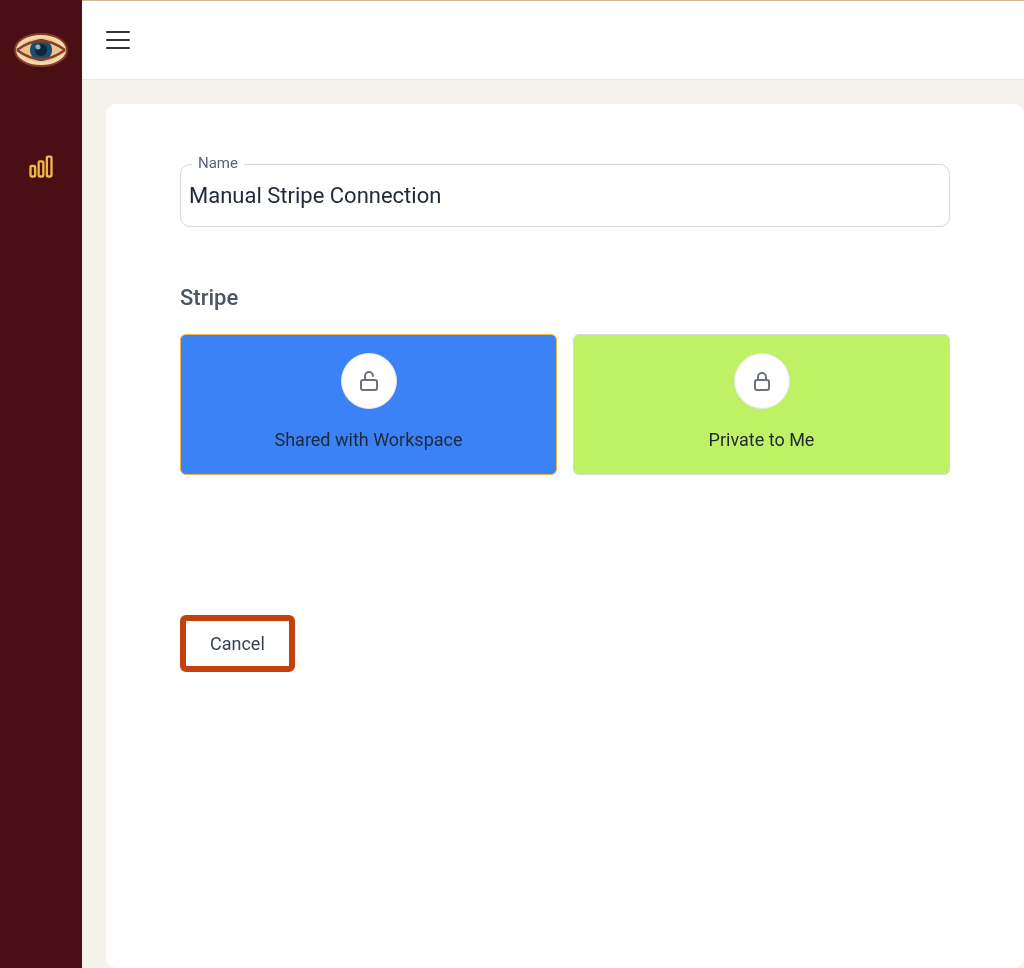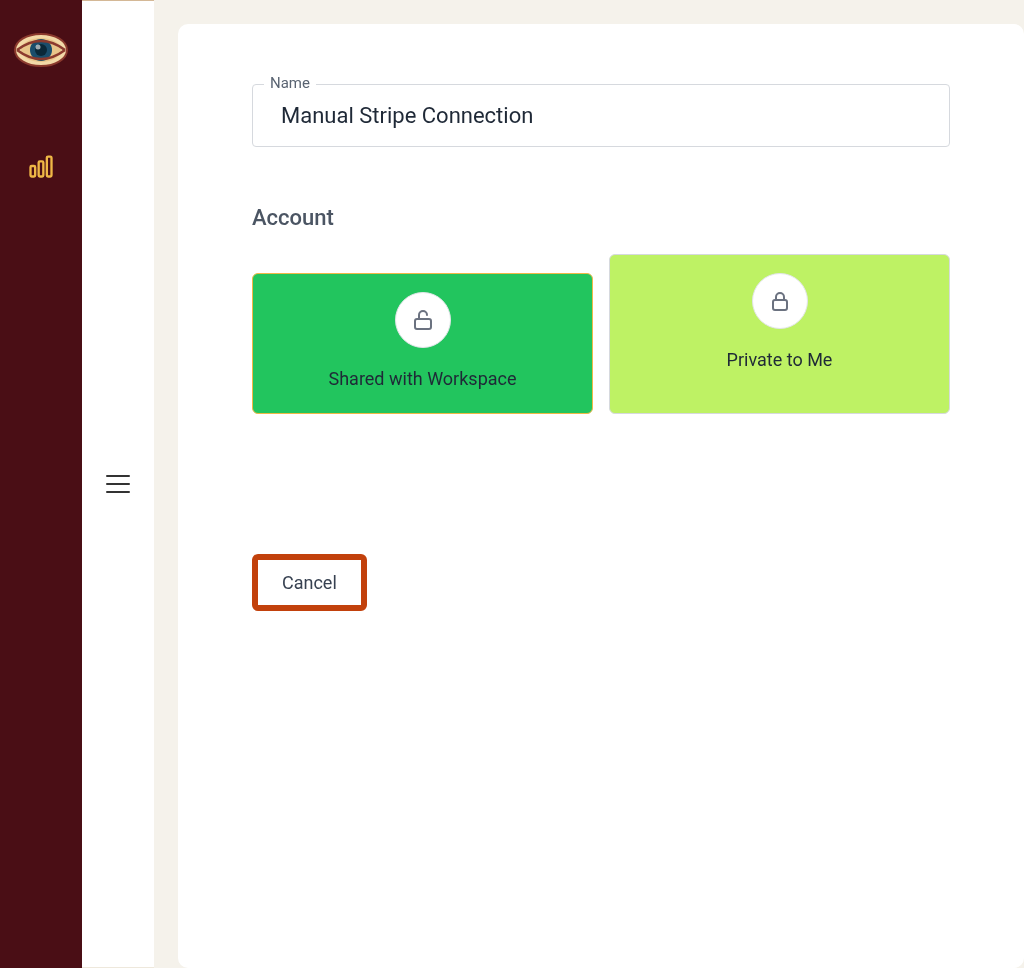--- a/index.html
+++ b/index.html
@@ -33,21 +33,21 @@
       width: 32px;
       height: 32px;
       display: flex;
       align-items: center;
       justify-content: center;
       cursor: pointer;
     }
     .main-area {
       flex: 1;
       display: flex;
-      flex-direction: row;
+      flex-direction: column;
     }
     .header {
       background: #ffffff;
       border-top: 1px solid #d4b896;
       border-bottom: 1px solid #eee8dc;
       padding: 30px 24px;
       display: flex;
       align-items: center;
     }
     .hamburger {
@@ -82,23 +82,23 @@
       position: absolute;
       top: -10px;
       left: 12px;
       background: #ffffff;
       padding: 0 6px;
       font-size: 15px;
       color: #5a6472;
     }
     .field-input {
       width: 100%;
-      padding: 18px 28px;
+      padding: 18px 8px;
       border: 1px solid #d6d9de;
-      border-radius: 4px;
+      border-radius: 10px;
       font-size: 22px;
       color: #1f2937;
       font-family: inherit;
       outline: none;
     }
     .section-title {
       font-size: 22px;
       color: #4b5563;
       font-weight: 500;
       margin-top: 58px;
@@ -112,23 +112,22 @@
     .privacy-card {
       flex: 1;
       border: 1px solid #d6d9de;
       border-radius: 6px;
       padding: 18px 10px 24px 10px;
       text-align: center;
       cursor: pointer;
       background: #bef264;
     }
     .privacy-card.selected {
-      background: #22c55e;
+      background: #3b82f6;
       border-color: #f0b846;
-      margin-top: 19px;
     }
     .privacy-icon-circle {
       width: 56px;
       height: 56px;
       border: 1px solid #e2e5e9;
       border-radius: 50%;
       display: flex;
       align-items: center;
       justify-content: center;
       margin: 0 auto 20px auto;
@@ -188,21 +187,21 @@
   <div class="content-wrapper">
     <div class="card">
 
       <div class="field-group">
         <label class="field-label">Name</label>
         <input class="field-input" type="text" value="Manual Stripe Connection" style="">
       </div>
 
 
 
-      <div class="section-title">Account</div>
+      <div class="section-title">Stripe</div>
 
       <div class="privacy-options">
         <div class="privacy-card selected">
           <div class="privacy-icon-circle">
             <svg width="24" height="24" viewBox="0 0 24 24" fill="none" stroke="#6b7280" stroke-width="2" stroke-linecap="round" stroke-linejoin="round">
               <rect x="4" y="11" width="16" height="10" rx="2"></rect>
               <path d="M8 11 V7 a4 4 0 0 1 8 0"></path>
             </svg>
           </div>
           <div class="privacy-label">Shared with Workspace</div>

